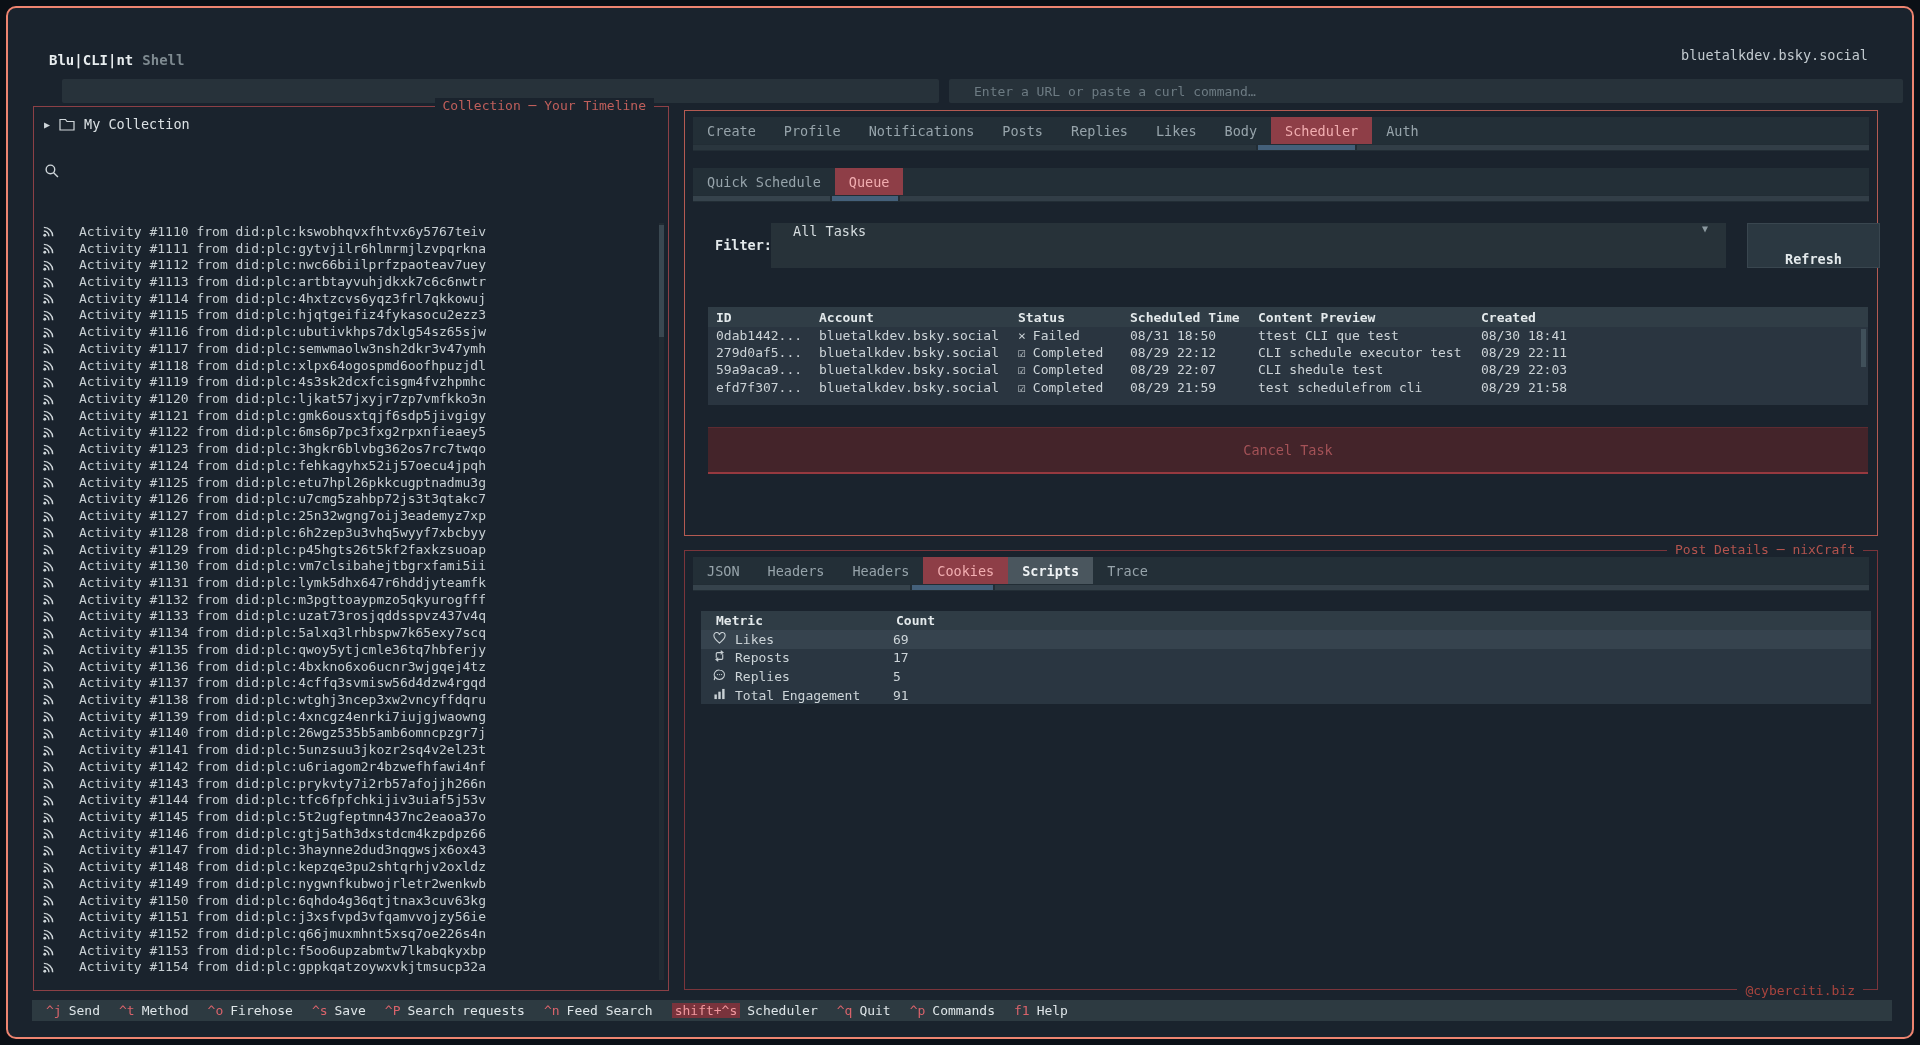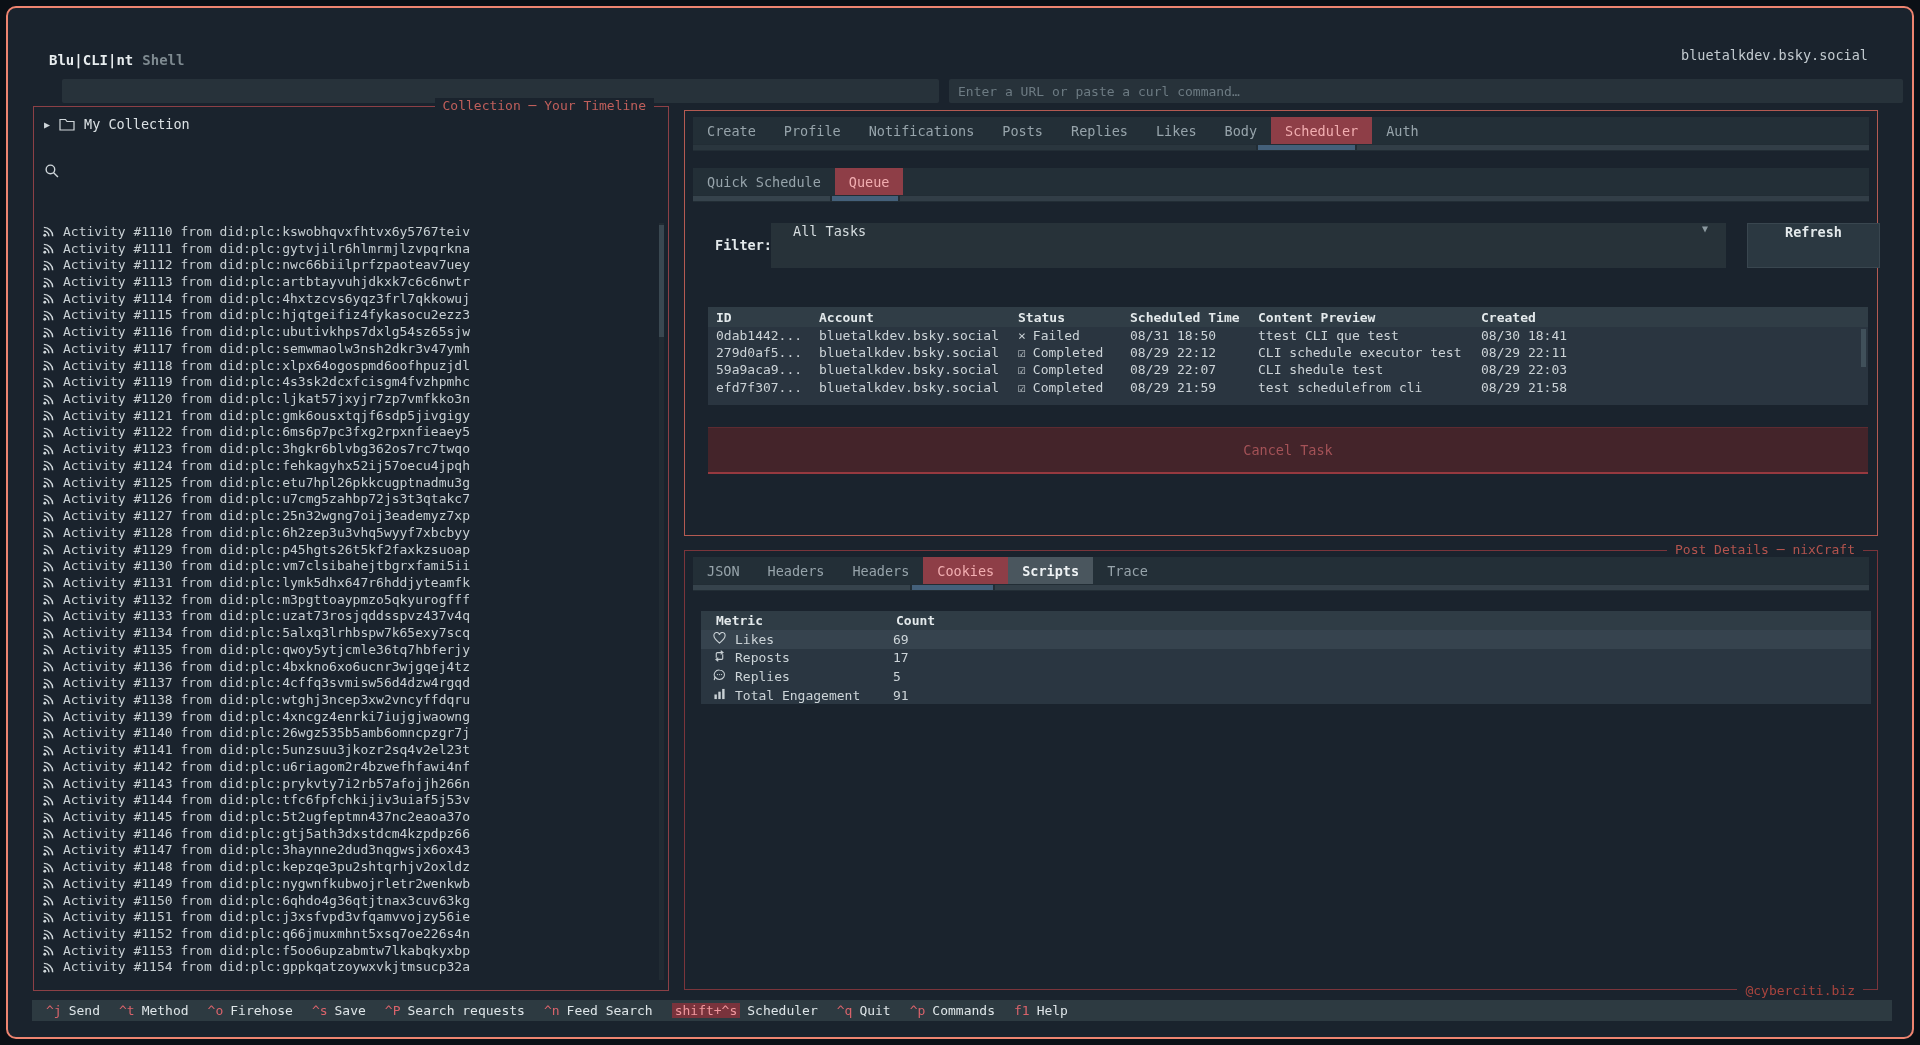--- a/index.html
+++ b/index.html
@@ -9,21 +9,21 @@
     border-radius:10px; }
 
   
   .app-title { position:absolute; left:41px; top:38px; font-size:14px; color:#e8edef; font-weight:bold;margin-top:6px; }
   .app-title .sub { color:#7e8a90; font-weight:bold; margin-left:9px; }
   .handle { position:absolute; right:44px; top:39px; font-size:13.5px; color:#c3cbd0; }
 
   .input-left { position:absolute; left:54px; top:71px; width:877px; height:24px;
     background:#27323a; border:none; border-radius:2px; color:#d6dde0; font:13px "DejaVu Sans Mono",monospace; padding:0 8px; }
   .input-url  { position:absolute; left:941px; top:71px; width:954px; height:24px;
-    background:#27323a; border:none; border-radius:2px; color:#d6dde0; font:13px "DejaVu Sans Mono",monospace; padding:0 9px; }
+    background:#27323a; border:none; border-radius:2px; color:#d6dde0; font:13px "DejaVu Sans Mono",monospace; padding:0 25px; }
   .input-url::placeholder, .input-left::placeholder { color:#6d7b83; }
 
   
   .panel { position:absolute; background:#1a232d; }
   .panel-title { position:absolute; top:-9px; right:14px; background:#1a232d; padding:0 8px;
     font-size:13px; z-index:3; white-space:nowrap; }
   .panel-watermark { position:absolute; bottom:-9px; right:14px; background:#1a232d; padding:0 8px;
     font-size:13px; color:#a8443e; z-index:3; white-space:nowrap; }
 
   .panel-left { left:25px; top:98px; width:636px; height:885px; border:1px solid #8c4046; }
@@ -33,21 +33,21 @@
   .panel-det .panel-title { color:#b3544e; }
 
   
   .tree-row { position:absolute; left:10px; top:9px; display:flex; align-items:center; gap:9px;
     color:#dbe1e4; font-size:13.5px; cursor:default; }
   .tree-arrow { font-size:10px; color:#cfd6da; }
   .icon-svg { display:inline-flex; color:#cfd6da; }
   .search-row { position:absolute; left:10px; top:56px; }
 
   .activity-list { position:absolute; left:6px; top:116px; right:12px; }
-  .arow { display:flex; align-items:center; gap:8px; height:16.72px; padding-left:2px;
+  .arow { display:flex; align-items:center; gap:24px; height:16.72px; padding-left:2px;
     color:#c7cfd3; font-size:13px; white-space:nowrap; }
   .arow .icon-svg { flex:0 0 auto; margin-top:1px; }
 
   .scroll-track-left { position:absolute; right:4px; top:116px; bottom:10px; width:5px; background:#212b33; }
   .scroll-thumb-left { position:absolute; right:4px; top:118px; width:5px; height:112px; background:#3a4851; }
 
   
   .tabbar { position:absolute; left:8px; right:8px; height:27px; background:#232f37;
     display:flex; align-items:stretch; }
   .tab { display:flex; align-items:center; padding:0 14px; font-size:13.5px; color:#97a4ab; cursor:default; }
@@ -68,21 +68,21 @@
   .sub-useg-b { left:139px; width:66px; background:#44607a; }
   .sub-useg-c { left:207px; right:0; background:#323e47; }
 
   .filter-label { position:absolute; left:30px; top:126px; font-size:13.5px; font-weight:bold; color:#e3e9eb; }
   .dropdown { position:absolute; left:86px; top:112px; width:955px; height:45px; background:#273239;
     display:flex; align-items:flex-start; cursor:default; }
   .dropdown-value { margin-left:22px; font-size:13.5px; color:#d6dde0; }
   .dropdown-caret { position:absolute; right:18px; font-size:10px; color:#8c99a0; }
   .refresh-btn { position:absolute; left:1062px; top:112px; width:133px; height:45px; background:#2b3841;
     border:1px solid #39464f; color:#e3e9eb; font-size:13.5px; font-weight:bold;
-    display:flex; align-items:flex-start; justify-content:center; cursor:default; }
+    display:flex; align-items:flex-end; justify-content:center; cursor:default; }
 
   .sched-table { position:absolute; left:23px; top:196px; width:1160px; height:98px; background:#2a3540; }
   .trow { display:grid; grid-template-columns:103px 199px 112px 128px 223px 1fr; align-items:center;
     padding-left:8px; height:17.2px; font-size:13px; color:#ccd3d7; white-space:nowrap; }
   .trow-head { height:20px; background:#303d46; font-weight:bold; color:#e3e9eb; }
   .status-cell { display:flex; gap:7px; align-items:center; }
   .scroll-thumb-table { position:absolute; right:2px; top:22px; width:5px; height:38px; background:#40505a; }
 
   .cancel-btn { position:absolute; left:23px; top:316px; width:1160px; height:47px; background:#44242a;
     border-top:1px solid #5d2b31; border-bottom:2px solid #96393f;

